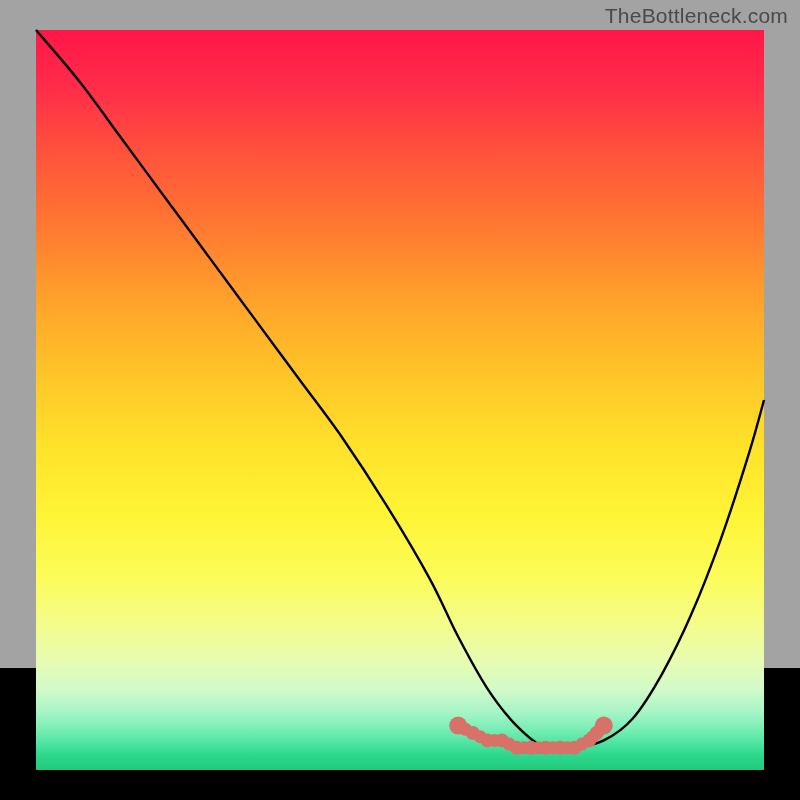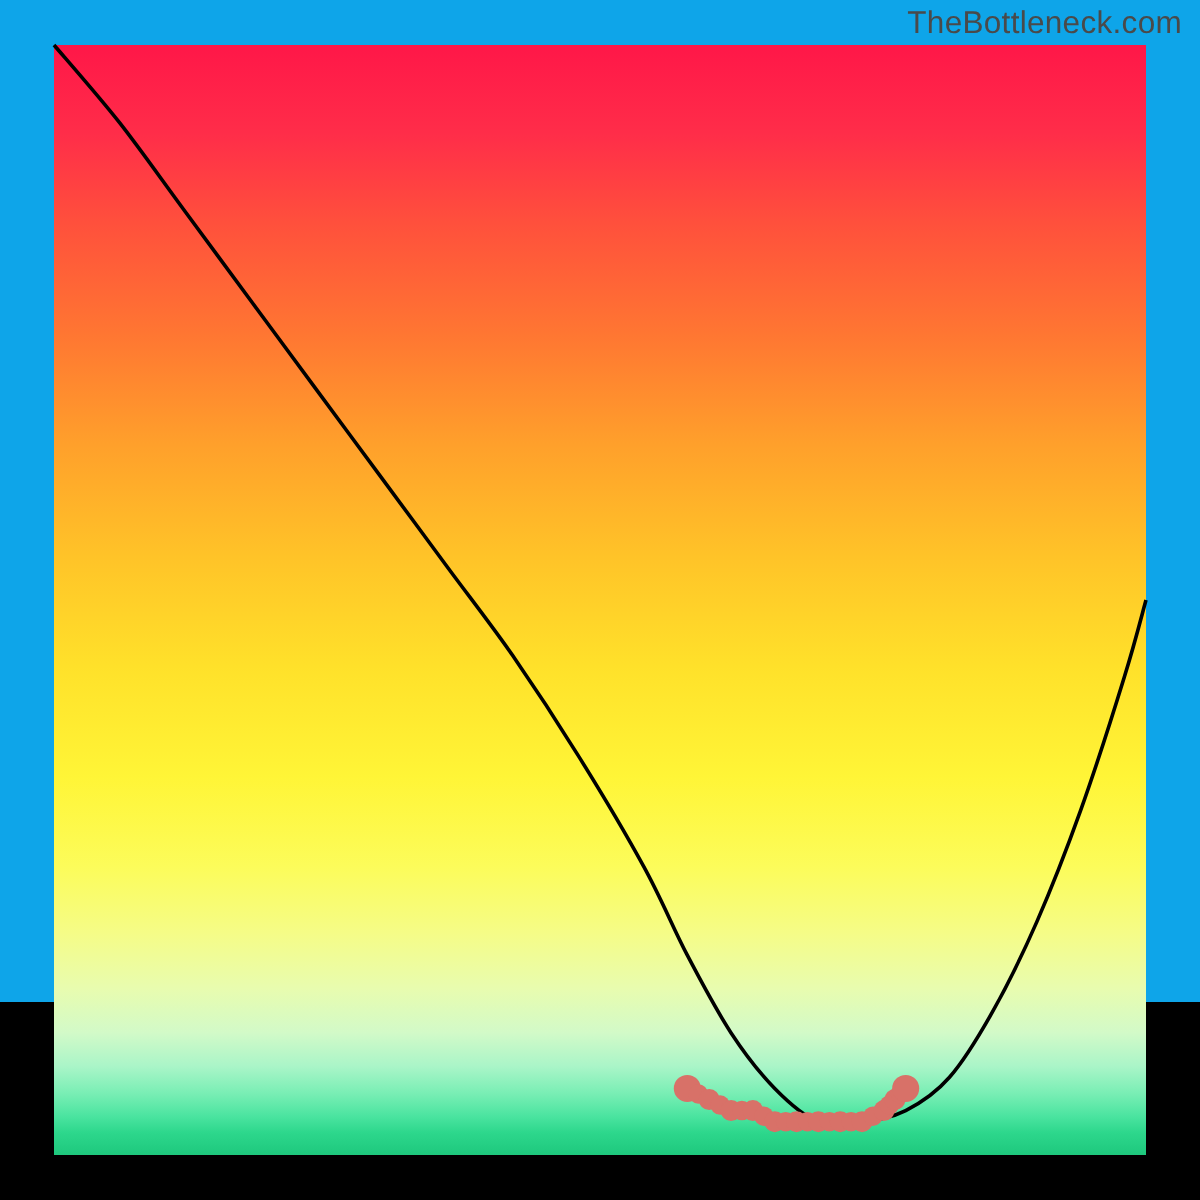--- a/index.html
+++ b/index.html
@@ -8,21 +8,21 @@
     width: 800px;
     height: 800px;
     background: #000;
     overflow: hidden;
     font-family: Arial, Helvetica, sans-serif;
   }
   .stage {
     position: relative;
     width: 800px;
     height: 668px;
-    background: #0ea5e9;
+    background: #a3a3a3;
   }
   .watermark {
     position: absolute;
     top: 4px;
     right: 12px;
     color: #4a4a4a;
     font-size: 21px;
     font-weight: 500;
     letter-spacing: 0.2px;
   }

